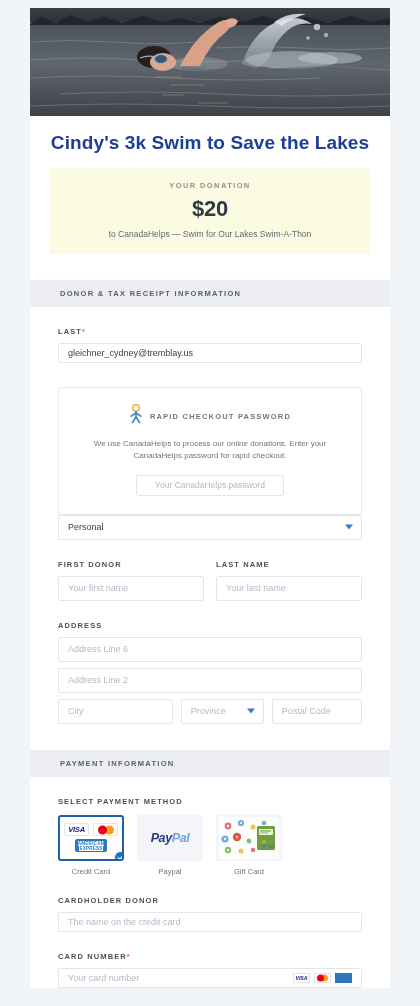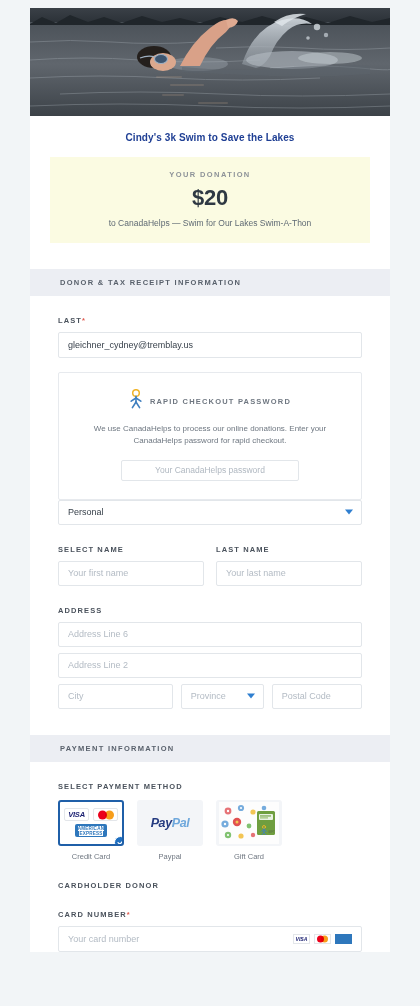--- a/index.html
+++ b/index.html
@@ -12,21 +12,21 @@
   }
   .page { width: 420px; min-height: 1006px; background: #f2f5f7; }
   .card { width: 360px; margin: 0 auto; background: #ffffff; }
 
   
   .hero { position: relative; width: 360px; height: 108px; overflow: hidden; margin-top: 8px; background:#2b3137; }
   .hero svg { display:block; width:360px; height:108px; }
 
   
   .title-wrap { padding: 16px 20px 10px; text-align: center; }
-  .title { color: #1f3f94; font-size: 10px; font-weight: bold; letter-spacing: .1px; }
+  .title { color: #1f3f94; font-size: 19px; font-weight: bold; letter-spacing: .1px; }
 
   
   .donation { margin: 4px 20px 0; background: #fbfbe2; padding: 13px 10px 15px; text-align: center; }
   .donation-label { font-size: 7.5px; letter-spacing: 1.4px; color: #8d9298; font-weight: bold; }
   .donation-amount { font-size: 22px; font-weight: bold; color: #2f3943; margin: 6px 0 7px; letter-spacing: -.3px; }
   .donation-for { font-size: 8.5px; color: #5f6a74; }
 
   
   .sect-head {
     background: #eceef3; color: #59616c;
@@ -42,48 +42,48 @@
   }
   .flabel .req { color: #e05a4f; }
 
   .inp {
     width: 100%; height: 25px; border: 1px solid #e2e6ea; border-radius: 2px;
     background: #fff; font-size: 9px; color: #39424c;
     padding: 0 9px; font-family: "Liberation Sans", sans-serif;
     display: flex; align-items: center;
   }
   .inp.ph { color: #b3bbc4; }
-  .inp.tall { height: 26px; }
+  .inp.tall { height: 20px; }
 
   .sel {
     position: relative; border: 1px solid #e2e6ea; border-radius: 2px; background: #fff;
     height: 25px; display: flex; align-items: center; padding: 0 9px;
     font-size: 9px; color: #39424c;
   }
   .sel .caret {
     position: absolute; right: 8px; top: 50%; transform: translateY(-50%);
     width: 0; height: 0; border-left: 4px solid transparent; border-right: 4px solid transparent;
     border-top: 5px solid #2f7fd0;
   }
 
   .row { display: flex; gap: 12px; }
   .col { flex: 1; min-width: 0; }
 
   .stack > * + * { margin-top: 6px; }
 
   
   .rapid {
-    border: 1px solid #e7eaee; border-radius: 2px; margin-top: 14px;
+    border: 1px solid #e7eaee; border-radius: 2px; margin-top: 24px;
     padding: 16px 16px 18px; text-align: center; background: #fff;
   }
   .rapid-head { display: flex; align-items: center; justify-content: center; gap: 7px; }
   .rapid-title { font-size: 7.5px; letter-spacing: 1.2px; font-weight: bold; color: #6f7781; }
   .rapid-desc { font-size: 8px; color: #6e7781; line-height: 1.55; margin: 10px 16px 0; }
   .rapid-inp {
-    margin: 12px auto 0; width: 178px; height: 21px;
+    margin: 12px auto 0; width: 148px; height: 21px;
     border: 1px solid #e2e6ea; border-radius: 2px;
     display: flex; align-items: center; justify-content: center;
     font-size: 8.5px; color: #b0b8c1;
   }
 
   
   .methods { display: flex; gap: 13px; margin-top: 9px; }
   .method { width: 66px; text-align: center; }
   .tile {
     position: relative; width: 66px; height: 46px; border-radius: 3px;
@@ -234,21 +234,21 @@
         </div>
       </div>
 
       <div class="sel">
         <span>Personal</span>
         <span class="caret"></span>
       </div>
 
       <div class="row">
         <div class="col">
-          <div class="flabel">SELECT NAME</div>
+          <div class="flabel">FIRST DONOR</div>
           <div class="inp ph">
             <span>Your first name</span>
           </div>
         </div>
         <div class="col">
           <div class="flabel">LAST NAME</div>
           <div class="inp ph">
             <span>Your last name</span>
           </div>
         </div>
@@ -353,20 +353,23 @@
                   <path d="M45 30 L46.8 32.6"></path>
               </g>
               <text x="49" y="31" font-family="Liberation Sans, sans-serif" font-size="3" fill="#5b6a4a">GIFT</text>
             </svg>
           </div>
           <div class="method-label">Gift Card</div>
         </div>
       </div>
 
       <div class="flabel">CARDHOLDER DONOR</div>
+      <div class="inp ph tall">
+        <span>The name on the credit card</span>
+      </div>
 
       <div class="flabel">
         <span>CARD NUMBER</span><span class="req">*</span>
       </div>
       <div class="inp ph tall">
         <span>Your card number</span>
         <span class="inline-brands">
           <span class="visa-s">VISA</span>
           <span class="mc-s">
               <i class="l"></i>

